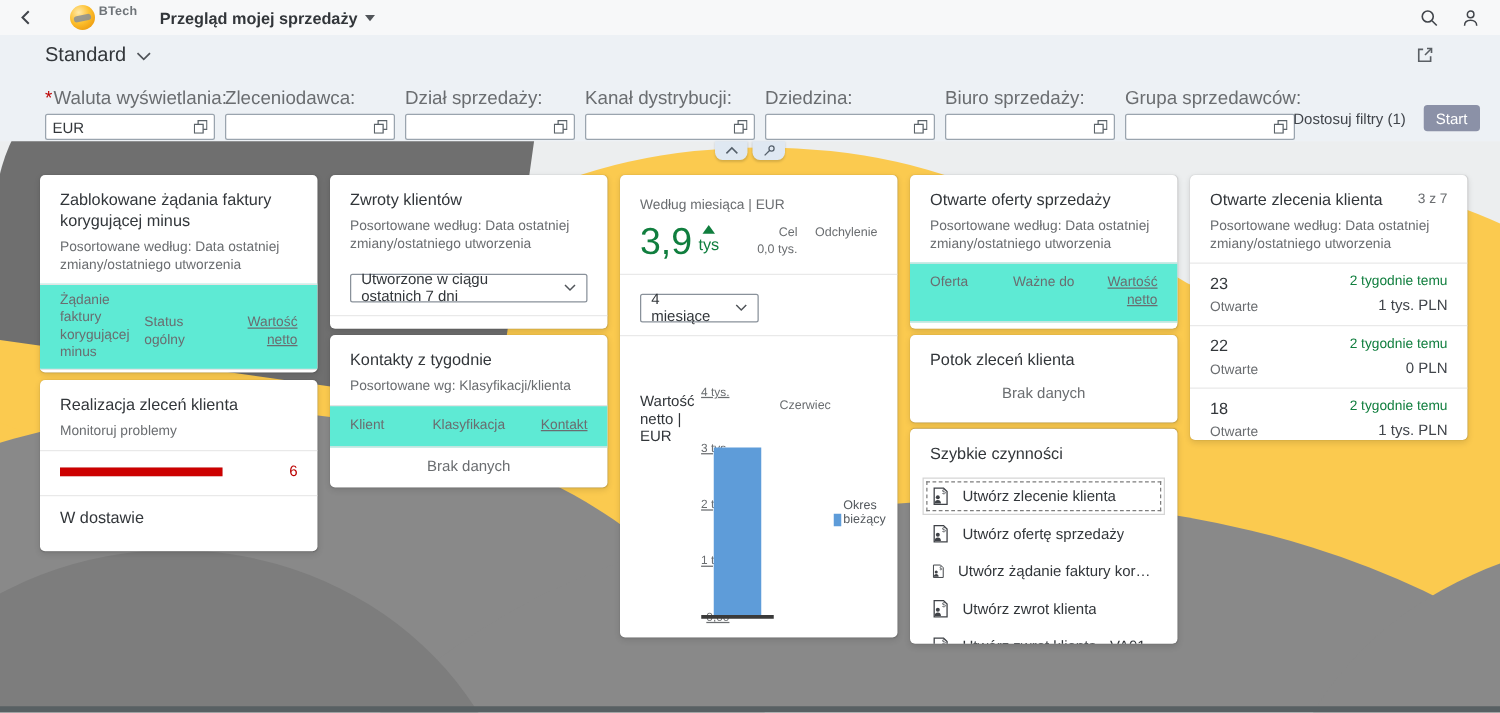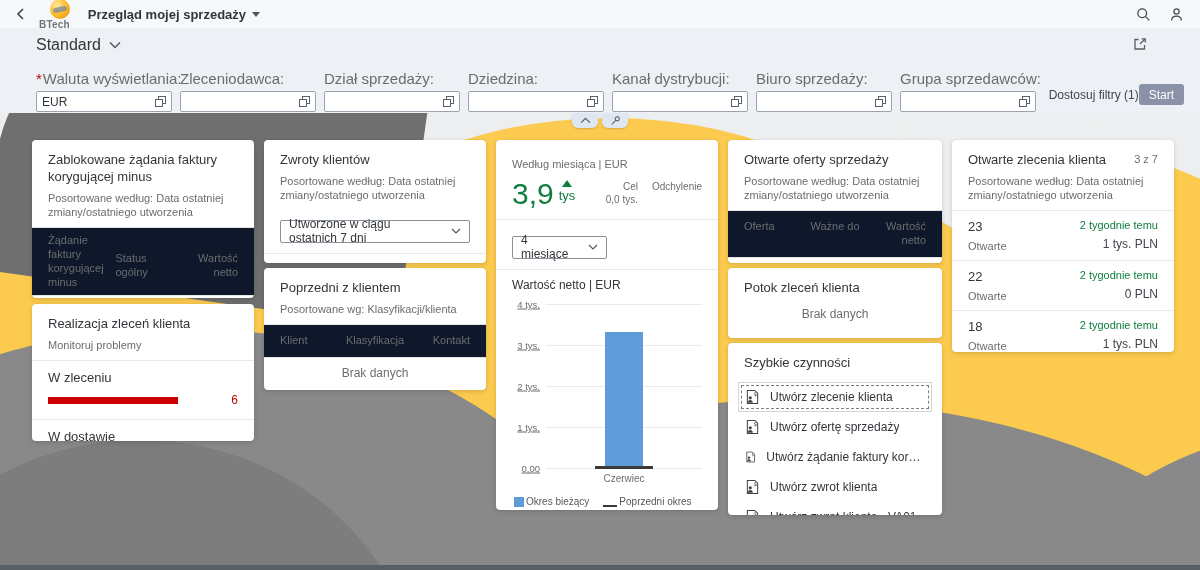--- a/index.html
+++ b/index.html
@@ -19,21 +19,21 @@
   .g1 { left:-260px; top:328px; width:880px; height:600px; background:#898989; }
   .g2 { left:240px;  top:400px; width:1100px; height:640px; background:#898989; }
   .g3 { left:1020px; top:430px; width:600px; height:500px; background:#898989; border-radius:40% 50% 0 0; }
   .g4 { left:-140px; top:440px; width:560px; height:520px; background:#7d7d7d; }
   .g5 { left:980px; top:470px; width:420px; height:300px; background:#6f6f6f; border-radius:60% 0 0 0; transform:rotate(8deg); }
   .bottom-strip { position:absolute; left:0; bottom:0; width:100%; height:5px; background:#586063; }
 
   
   .shell { position:absolute; left:0; top:0; width:100%; height:28px; background:#f7f8f9; display:flex; align-items:center; z-index:30; }
   .back-btn { margin-left:14px; cursor:pointer; display:flex; align-items:center; }
-  .logo { display:flex; align-items:flex-end; margin-left:8px; cursor:pointer;flex-direction:column; }
+  .logo { display:flex; margin-left:28px; cursor:pointer; }
   .logo-sphere { width:20px; height:20px; border-radius:50%;
     background: radial-gradient(circle at 35% 30%, #ffe9a8 0%, #fdc02e 45%, #e68a00 100%);
     position:relative; overflow:hidden; }
   .logo-sphere::after{ content:""; position:absolute; left:3px; top:8px; width:14px; height:5px; background:#8a8f94; border-radius:3px; transform:rotate(-12deg); opacity:.85;}
   .logo-text { font-size:10px; font-weight:bold; color:#6f7479; margin-left:3px; letter-spacing:.2px; }
   .page-title { margin-left:18px; font-size:13px; font-weight:bold; color:#32363a; display:flex; align-items:center; cursor:pointer; }
   .caret-down { width:0; height:0; border-left:4px solid transparent; border-right:4px solid transparent; border-top:5px solid #51555a; margin-left:6px; }
   .shell-right { margin-left:auto; display:flex; align-items:center; gap:18px; margin-right:16px; }
   .icon-btn { cursor:pointer; display:flex; align-items:center; }
 
@@ -41,38 +41,38 @@
   .filterbar { position:absolute; left:0; top:28px; width:100%; height:85px; background:#edf1f5; z-index:20; }
   .variant { position:absolute; left:36px; top:8px; font-size:16px; color:#32363a; display:flex; align-items:center; gap:8px; cursor:pointer; }
   .share-btn { position:absolute; right:52px; top:8px; cursor:pointer; }
   .ffields { position:absolute; left:36px; top:42px; display:flex; gap:8px; }
   .ffield { width:136px; }
   .flabel { font-size:15px; color:#6a6d70; margin-bottom:4px; white-space:nowrap; }
   .req { color:#b00; margin-right:1px; }
   .finput { height:21px; background:#fff; border:1px solid #9aa4ae; border-radius:2px;
     display:flex; align-items:center; padding:0 5px; font-size:12px; color:#32363a; cursor:text; }
   .finput .val { flex:1; overflow:hidden; white-space:nowrap; }
-  .fb-actions { position:absolute; right:16px; top:56px; display:flex; align-items:center; }
+  .fb-actions { position:absolute; right:16px; top:56px; display:flex; align-items:center; gap:14px; }
   .adapt-filters { font-size:12px; color:#41454b; cursor:pointer; white-space:nowrap; }
   .go-btn { background:#8b91a7; color:#fff; font-size:12px; border:none; border-radius:3px; height:21px; padding:0 10px; cursor:pointer; }
   .collapse-row { position:absolute; left:0; top:113px; width:100%; display:flex; justify-content:center; gap:4px; z-index:25; }
   .mini-btn { width:26px; height:15px; background:#dfe8f2; border-radius:0 0 6px 6px; display:flex; align-items:center; justify-content:center; cursor:pointer; box-shadow:0 1px 2px rgba(0,0,0,.15); }
 
   
   .card { position:absolute; background:#fff; border-radius:4px;
     box-shadow:0 0 1px rgba(0,0,0,.22), 0 2px 5px rgba(0,0,0,.12);
     display:flex; flex-direction:column; z-index:10; overflow:hidden; }
   .card-header { padding:12px 16px 8px; cursor:pointer; }
   .card-title { font-size:13px; color:#32363a; line-height:1.3; display:flex; }
   .card-subtitle { font-size:11px; color:#6a6d70; line-height:1.3; margin-top:5px; }
   .counter { margin-left:auto; font-size:11px; color:#6a6d70; white-space:nowrap; padding-left:8px; }
-  .thead { background:#0f172a; border-top:1px solid #e4e4e4; border-bottom:1px solid #e4e4e4;
+  .thead { background:#5eead4; border-top:1px solid #e4e4e4; border-bottom:1px solid #e4e4e4;
     display:flex; padding:6px 16px; font-size:11px; color:#6a6d70; line-height:1.25; }
   .th { flex:1; }
-  .th.c { text-align:center; } .th.r { text-align:right; }
+  .th.c { text-align:center; } .th.r { text-align:right;text-decoration:underline; }
   .empty { flex:1; display:flex; align-items:center; justify-content:center; font-size:12px; color:#6a6d70; padding:8px 0 12px; }
   .sep { border-top:1px solid #e9e9e9; }
 
   
   .ful-item { border-top:1px solid #e9e9e9; padding:9px 16px 12px; }
   .ful-label { font-size:13px; color:#32363a; margin-bottom:8px; }
   .ful-row { display:flex; align-items:center; }
   .bar-track { width:130px; height:7px; background:#d8dadc; position:relative; }
   .bar-fill { position:absolute; left:0; top:0; height:100%; background:#cc0000; }
   .ful-val { margin-left:auto; font-size:12px; color:#bb0000; }
@@ -81,21 +81,21 @@
   .select-box { border:1px solid #89919a; border-radius:2px; background:#fff; height:23px;
     display:inline-flex; align-items:center; font-size:12px; color:#32363a; padding:0 8px; gap:10px; cursor:pointer; }
 
   
   .kpi-row { display:flex; padding:2px 16px 10px; align-items:flex-start; }
   .kpi-num { font-size:30px; font-weight:300; color:#107e3e; line-height:1; }
   .kpi-unitcol { display:flex; flex-direction:column; align-items:center; margin-left:5px; margin-top:1px; }
   .tri-up { width:0; height:0; border-left:5px solid transparent; border-right:5px solid transparent; border-bottom:7px solid #107e3e; }
   .kpi-unit { font-size:13px; color:#107e3e; margin-top:1px; }
   .kpi-targets { margin-left:auto; display:grid; grid-template-columns:auto auto; column-gap:14px; row-gap:2px; font-size:10px; color:#6a6d70; text-align:right; margin-top:2px; }
-  .chart-block { padding:8px 16px 3px; flex:1; display:flex; flex-direction:column; }
+  .chart-block { padding:8px 16px 16px; flex:1; display:flex; flex-direction:row;margin-top:37px; }
   .chart-title { font-size:12px; color:#32363a; margin-bottom:12px; }
   .plot-wrap { display:flex; flex:1; }
   .yaxis { width:34px; position:relative; }
   .ytick { position:absolute; right:6px; transform:translateY(-50%); font-size:9.5px; color:#6a6d70; white-space:nowrap;text-decoration:underline; }
   .plot { flex:1; position:relative; }
   .gridline { position:absolute; left:0; right:0; height:1px; background:#ebebeb; }
   .bar { position:absolute; bottom:0; left:50%; transform:translateX(-50%); width:38px; background:#5e9cd9; }
   .zero-line { position:absolute; bottom:-1px; left:50%; transform:translateX(-50%); width:58px; height:3px; background:#3a3a3a; }
   .xlabel { text-align:center; font-size:10px; color:#6a6d70; margin-top:5px; margin-left:34px; }
   .legend { display:flex; align-items:center; gap:14px; margin-top:12px; margin-left:2px; }
@@ -209,31 +209,31 @@
         <div class="flabel">Dział sprzedaży:</div>
         <div class="finput">
           <span class="val"></span>
           <svg width="11" height="11" viewBox="0 0 11 11">
               <rect x="3.5" y="0.5" width="7" height="7" fill="none" stroke="#5a6268"></rect>
               <rect x="0.5" y="3.5" width="7" height="7" fill="#fff" stroke="#5a6268"></rect>
             </svg>
         </div>
       </div>
       <div class="ffield">
+        <div class="flabel">Kanał dystrybucji:</div>
+        <div class="finput">
+          <span class="val"></span>
+          <svg width="11" height="11" viewBox="0 0 11 11">
+              <rect x="3.5" y="0.5" width="7" height="7" fill="none" stroke="#5a6268"></rect>
+              <rect x="0.5" y="3.5" width="7" height="7" fill="#fff" stroke="#5a6268"></rect>
+            </svg>
+        </div>
+      </div>
+      <div class="ffield">
         <div class="flabel">Dziedzina:</div>
-        <div class="finput">
-          <span class="val"></span>
-          <svg width="11" height="11" viewBox="0 0 11 11">
-              <rect x="3.5" y="0.5" width="7" height="7" fill="none" stroke="#5a6268"></rect>
-              <rect x="0.5" y="3.5" width="7" height="7" fill="#fff" stroke="#5a6268"></rect>
-            </svg>
-        </div>
-      </div>
-      <div class="ffield">
-        <div class="flabel">Kanał dystrybucji:</div>
         <div class="finput">
           <span class="val"></span>
           <svg width="11" height="11" viewBox="0 0 11 11">
               <rect x="3.5" y="0.5" width="7" height="7" fill="none" stroke="#5a6268"></rect>
               <rect x="0.5" y="3.5" width="7" height="7" fill="#fff" stroke="#5a6268"></rect>
             </svg>
         </div>
       </div>
       <div class="ffield">
         <div class="flabel">Biuro sprzedaży:</div>
@@ -289,21 +289,20 @@
     </div>
     <div class="empty">Brak danych</div>
   </div>
 
   <div class="card" style="left:32px; top:304px; width:222px; height:137px;">
     <div class="card-header">
       <div class="card-title">Realizacja zleceń klienta</div>
       <div class="card-subtitle">Monitoruj problemy</div>
     </div>
     <div class="ful-item">
-      <div class="ful-label">W zleceniu</div>
       <div class="ful-row">
         <div class="bar-track">
             <div class="bar-fill" style="width: 100%;"></div>
           </div>
         <div class="ful-val">6</div>
       </div>
     </div>
     <div class="ful-item">
       <div class="ful-label">W dostawie</div>
 
@@ -322,21 +321,21 @@
             <polyline points="1,1 5,5 9,1" fill="none" stroke="#51555a" stroke-width="1.2"></polyline>
           </svg>
       </span>
     </div>
     <div class="sep"></div>
     <div class="empty">Brak danych</div>
   </div>
 
   <div class="card" style="left:264px; top:268px; width:222px; height:122px;">
     <div class="card-header">
-      <div class="card-title">Poprzedni z klientem</div>
+      <div class="card-title">Kontakty z tygodnie</div>
       <div class="card-subtitle">Posortowane wg: Klasyfikacji/klienta</div>
     </div>
     <div class="thead" style="padding-top:9px; padding-bottom:9px;">
       <div class="th">Klient</div>
       <div class="th c">Klasyfikacja</div>
       <div class="th r">Kontakt</div>
     </div>
     <div class="empty">Brak danych</div>
   </div>
 

